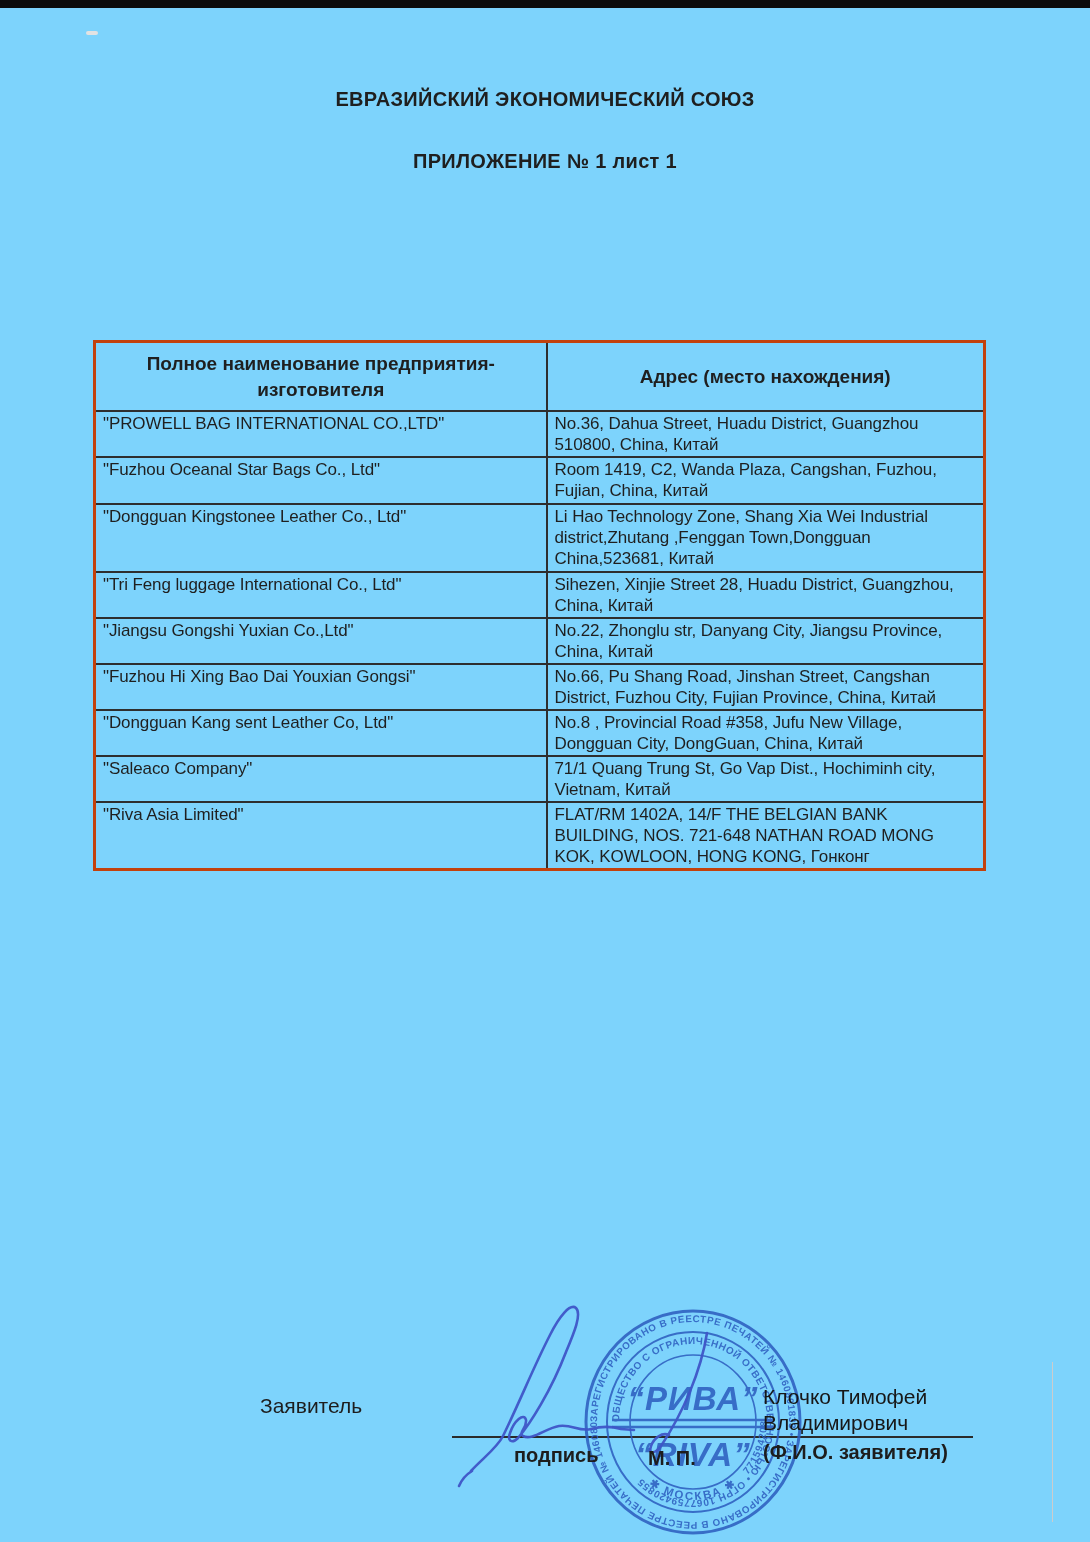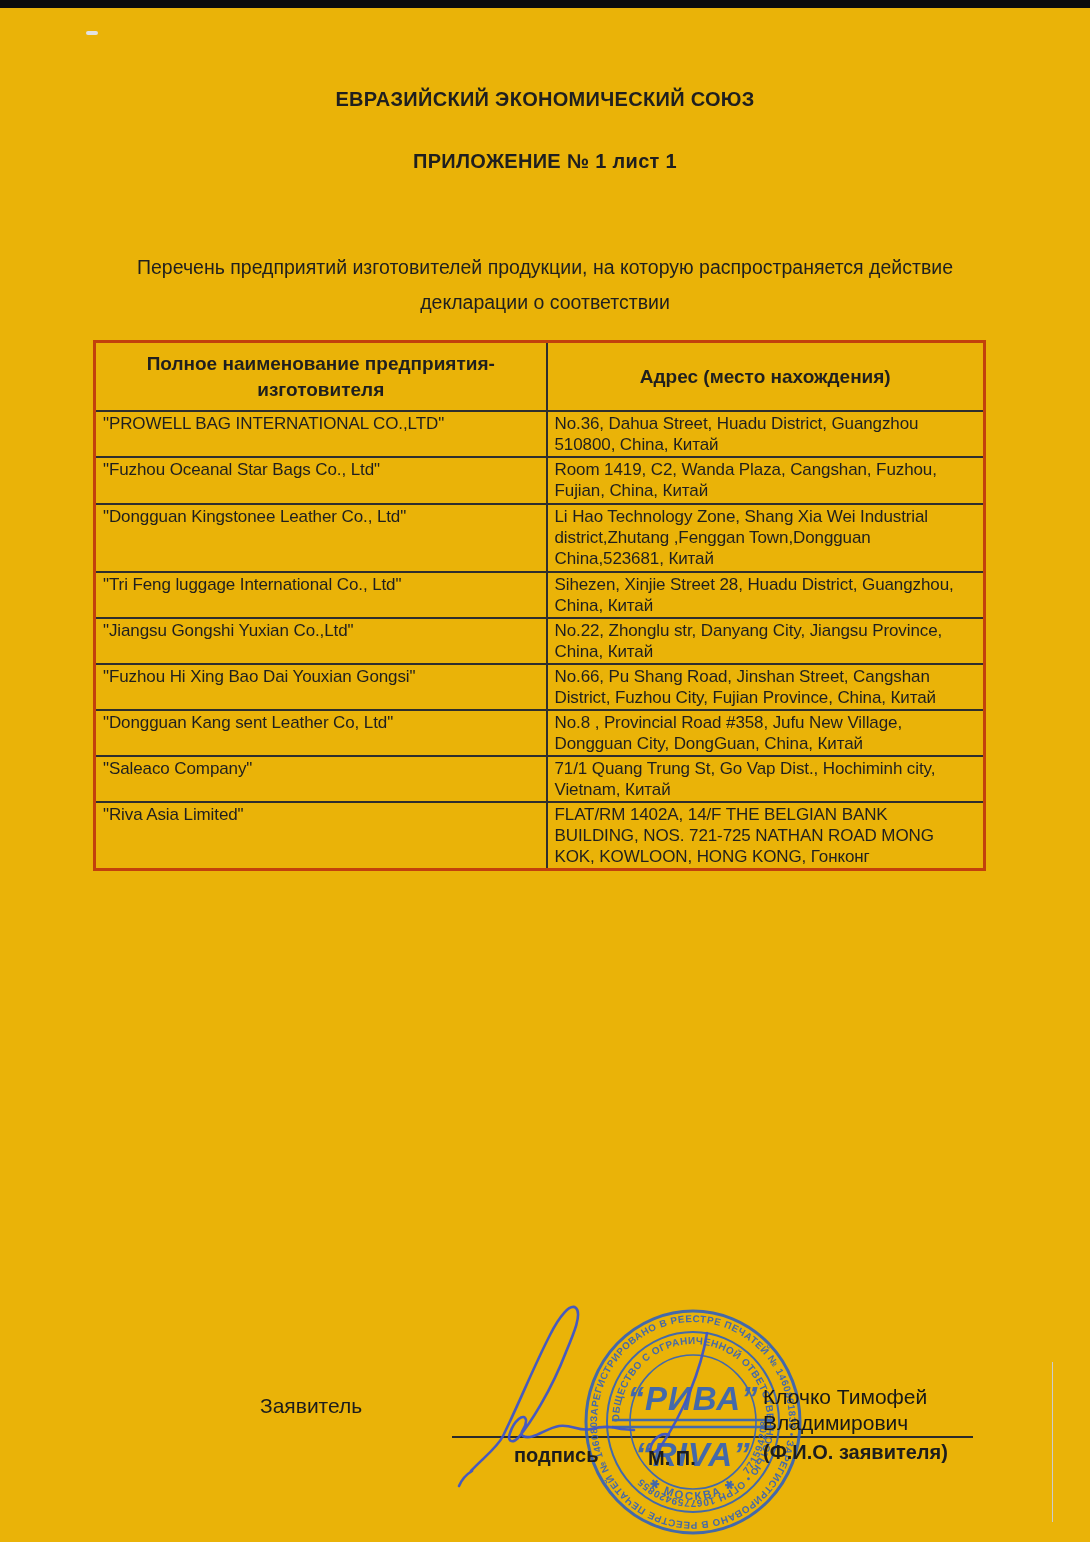--- a/index.html
+++ b/index.html
@@ -1,20 +1,20 @@
 <!DOCTYPE html>
 <html><head>
 <meta charset="utf-8">
 <style>
   html,body{margin:0;padding:0;background:#e8e8e8;}
   .page{
     position:relative;
     width:1090px;height:1542px;
     margin:0 auto;
-    background:#eab308;
+    background:#7dd3fc;
     font-family:"Liberation Sans","DejaVu Sans",sans-serif;
     color:#1f1f1f;
     overflow:hidden;
   }
   .topbar{position:absolute;left:0;top:0;width:1090px;height:8px;background:#0c0c0c;}
   .smudge{position:absolute;left:86px;top:31px;width:12px;height:4px;background:#e2e2e2;border-radius:2px;}
   .edge-artifact{position:absolute;left:1052px;top:1362px;width:1px;height:160px;background:#cccccc;}
 
   .title{position:absolute;left:0;width:1090px;text-align:center;font-weight:bold;font-size:20px;letter-spacing:.3px;}
   .title1{top:88px;}
@@ -72,21 +72,20 @@
 <body>
 
 <div class="page">
 
   <div class="topbar"></div>
   <div class="smudge"></div>
   <div class="edge-artifact"></div>
 
   <div class="title title1">ЕВРАЗИЙСКИЙ ЭКОНОМИЧЕСКИЙ СОЮЗ</div>
   <div class="title title2">ПРИЛОЖЕНИЕ № 1 лист 1</div>
-  <div class="subtitle">Перечень предприятий изготовителей продукции, на которую распространяется действие декларации о соответствии</div>
 
   <table class="man">
     <colgroup>
         <col class="c1">
         <col class="c2">
       </colgroup>
     <tbody>
         <tr>
       <th>Полное наименование предприятия-изготовителя</th>
       <th>Адрес (место нахождения)</th>
@@ -118,21 +117,21 @@
     <tr style="height:45px;">
       <td>"Dongguan Kang sent Leather Co, Ltd"</td>
       <td>No.8 , Provincial Road #358, Jufu New Village, Dongguan City, DongGuan, China, Китай</td>
     </tr>
     <tr style="height:46px;">
       <td>"Saleaco Company"</td>
       <td>71/1 Quang Trung St, Go Vap Dist., Hochiminh city, Vietnam, Китай</td>
     </tr>
     <tr style="height:64px;">
       <td>"Riva Asia Limited"</td>
-      <td>FLAT/RM 1402A, 14/F THE BELGIAN BANK BUILDING, NOS. 721-725 NATHAN ROAD MONG KOK, KOWLOON, HONG KONG, Гонконг</td>
+      <td>FLAT/RM 1402A, 14/F THE BELGIAN BANK BUILDING, NOS. 721-648 NATHAN ROAD MONG KOK, KOWLOON, HONG KONG, Гонконг</td>
     </tr>
   </tbody>
     </table>
 
   <div class="sig-rule"></div>
   <div class="footer-label zayavitel-label" style="position:absolute;">Заявитель</div>
   <div class="small-label podpis-label">подпись</div>
   <div class="small-label mp-label">М. П.</div>
   <div class="applicant-name">Клочко Тимофей Владимирович</div>
   <div class="small-label fio-label">(Ф.И.О. заявителя)</div>

